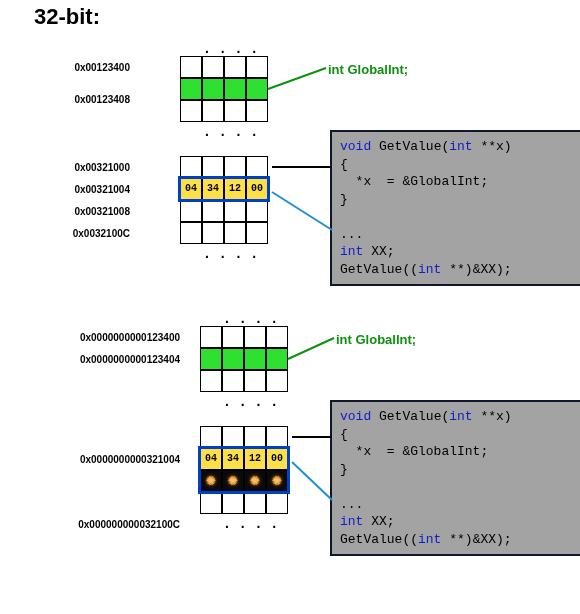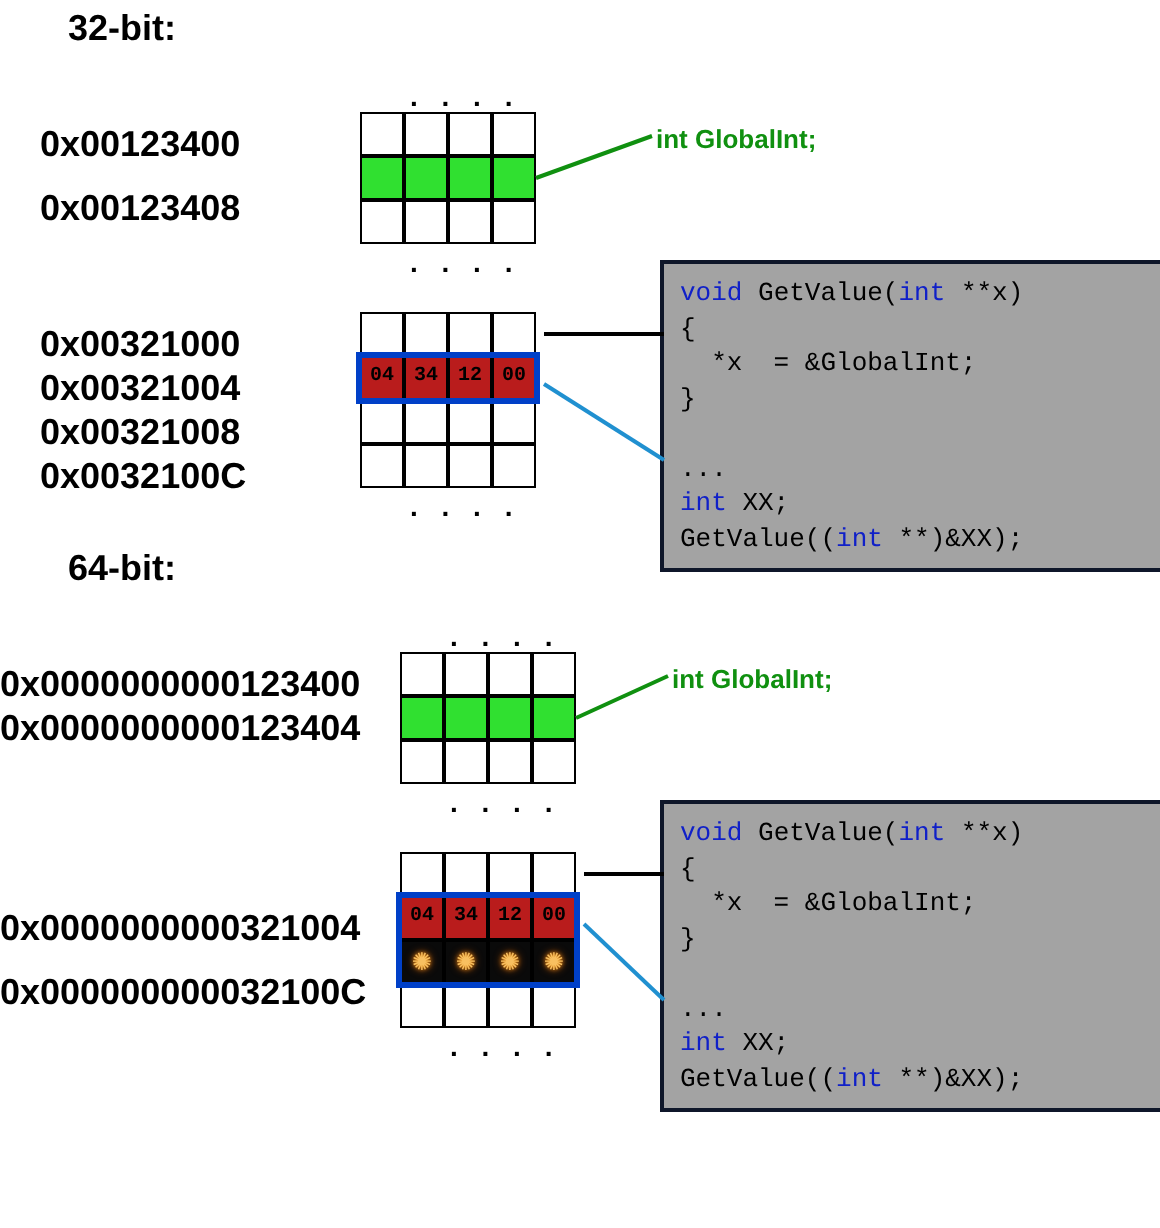--- a/index.html
+++ b/index.html
@@ -1,23 +1,23 @@
 <!DOCTYPE html>
 <html><head>
 <meta charset="utf-8">
 <style>
 html,body{margin:0;padding:0;font-family:Arial,Helvetica,sans-serif;font-size:14px;background:#fff;color:#000}
 .page{position:relative;width:580px;height:614px}
-.title{position:absolute;font-weight:700;font-size:18px}
-.addr{position:absolute;font-weight:700;font-size:18px;white-space:nowrap}
+.title{position:absolute;font-weight:700;font-size:22px}
+.addr{position:absolute;font-weight:700;font-size:10px;text-align:right;white-space:nowrap}
 .grid{position:absolute}
 .row{display:flex}
 .cell{width:22px;height:22px;border:1px solid #000;background:#fff;box-sizing:border-box;display:flex;align-items:center;justify-content:center;font:bold 10px/1 "Courier New",monospace}
 .green{background:#30E030}
-.blue{background:#b91c1c}
+.blue{background:#fde047}
 .dark{background:#0A0A0A}
 .dots{position:absolute;font-weight:700;letter-spacing:4px}
 .label{position:absolute;font-weight:700;font-size:13px}
 .overlay{position:absolute;border:3px solid #0040C8;box-sizing:border-box;pointer-events:none}
 .code{position:absolute;background:#a3a3a3;border:2px solid #0f172a;padding:6px 8px;font:13px/1.35 "Courier New",monospace;white-space:pre}
 .kw{color:#1020C8}
 svg.line{position:absolute;left:0;top:0;pointer-events:none}
 .explode{color:#F8C060;text-shadow:0 0 2px #F8A020,0 0 4px #E06000;font-size:16px}
 </style>
 </head>
@@ -91,21 +91,20 @@
 
   <div class="code" style="left:330px;top:130px;width:232px"><span class="kw">void</span><span> GetValue(</span><span class="kw">int</span><span> **x)</span>
 <span>{</span>
 <span>  *x  = &amp;GlobalInt;</span>
 <span>}</span>
 
 <span>...</span>
 <span class="kw">int</span><span> XX;</span>
 <span>GetValue((</span><span class="kw">int</span><span> **)&amp;XX);</span></div>
 
-  <div class="title" style="left:34px;top:274px">64-bit:</div>
 
   <div class="dots" style="left:225px;top:310px">. . . .</div>
   <div class="addr" style="left:0px;top:332px;width:180px">0x0000000000123400</div>
   <div class="addr" style="left:0px;top:354px;width:180px">0x0000000000123404</div>
 
   <div class="grid" style="left:200px;top:326px">
     <div class="row">
         <div class="cell"></div>
         <div class="cell"></div>
         <div class="cell"></div>
@@ -122,21 +121,21 @@
         <div class="cell"></div>
         <div class="cell"></div>
         <div class="cell"></div>
       </div>
   </div>
   <div class="dots" style="left:225px;top:393px">. . . .</div>
 
   <div class="label" style="left:336px;top:332px;color:#109010">int GlobalInt;</div>
 
   <div class="addr" style="left:0px;top:454px;width:180px">0x0000000000321004</div>
-  <div class="addr" style="left:0px;top:486px;width:180px">0x000000000032100C</div>
+  <div class="addr" style="left:0px;top:519px;width:180px">0x000000000032100C</div>
 
   <div class="grid" style="left:200px;top:426px">
     <div class="row">
         <div class="cell"></div>
         <div class="cell"></div>
         <div class="cell"></div>
         <div class="cell"></div>
       </div>
     <div class="row">
       <div class="cell blue">04</div>

